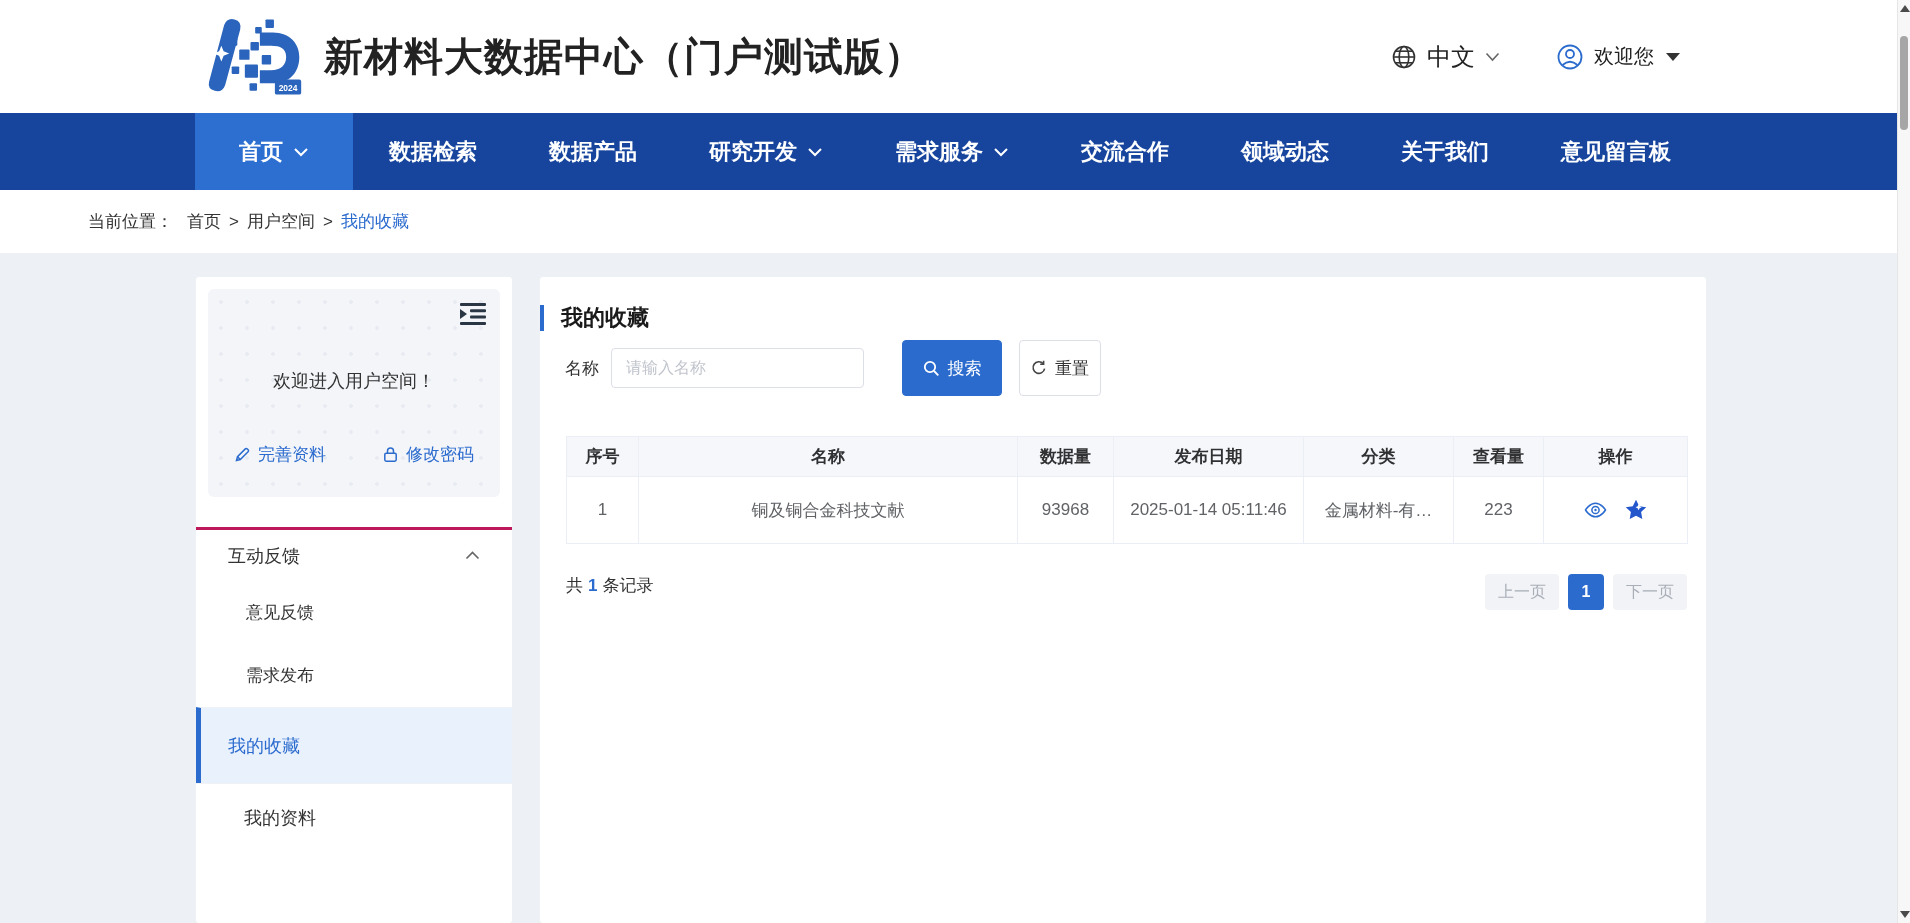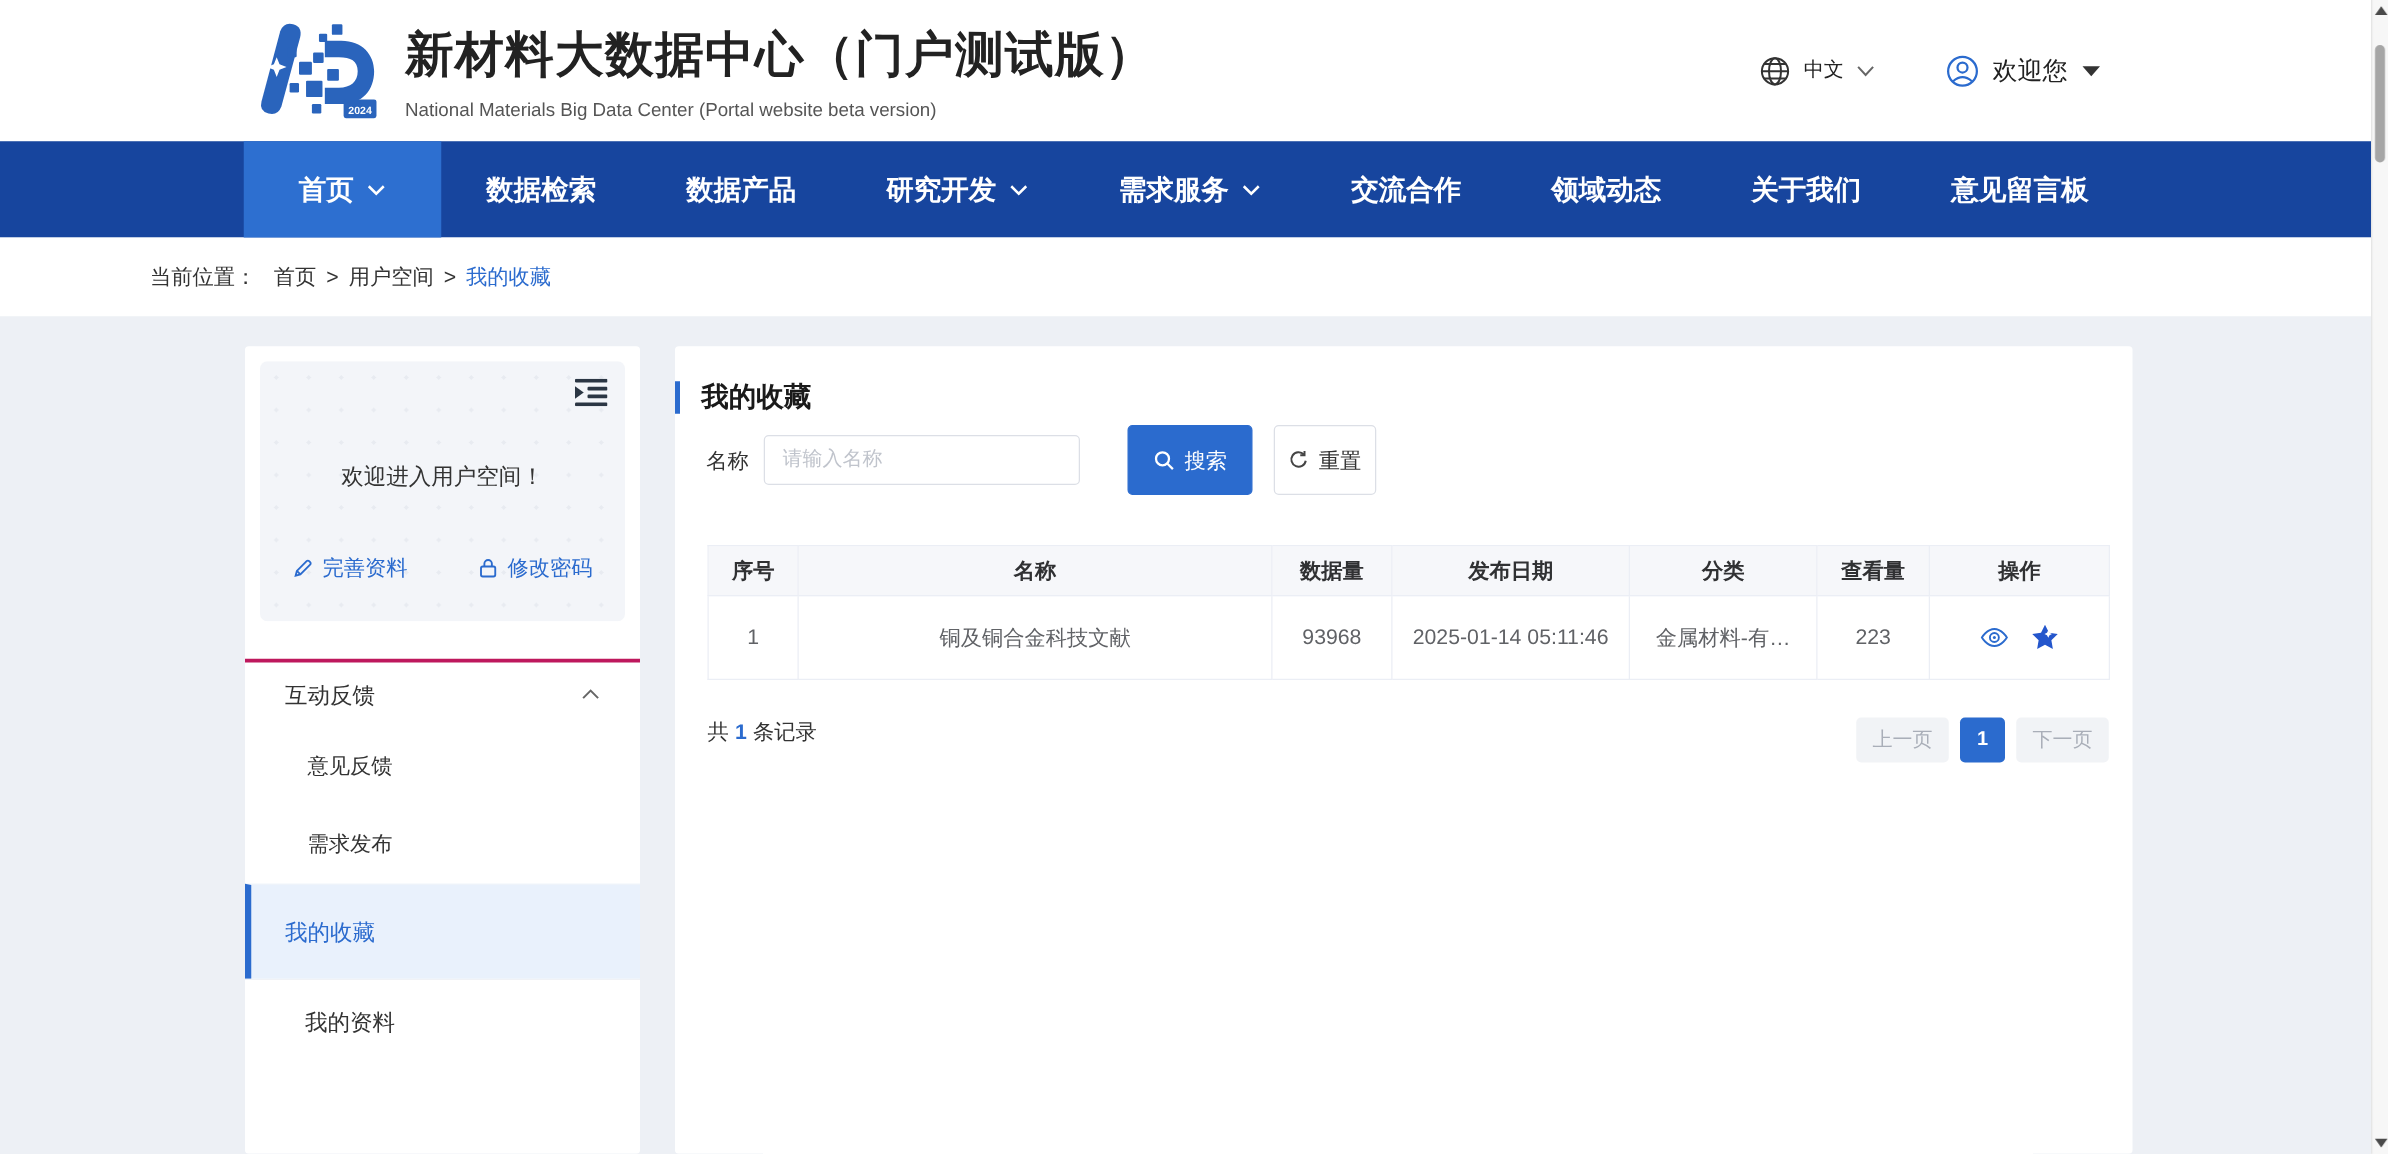--- a/index.html
+++ b/index.html
@@ -10,30 +10,30 @@
   }
   
   .top-header { height:113px; background:#fff; display:flex; align-items:center; }
   .header-left { display:flex; align-items:center; margin-left:196px; }
   .logo { width:108px; height:88px; flex:0 0 auto; }
   .title-block { margin-left:20px; }
   .site-title { font-size:39px; font-weight:bold; color:#222; letter-spacing:1px; }
   .site-subtitle { font-size:15px; color:#555; margin-top:9px; }
   .header-right { margin-left:auto; margin-right:230px; display:flex; align-items:center; gap:56px; }
   .lang-switch, .user-entry { display:flex; align-items:center; gap:10px; cursor:pointer; }
-  .lang-label { font-size:16px; color:#222;text-align:right; }
+  .lang-label { font-size:24px; color:#222;text-align:right; }
   .welcome-label { font-size:20px; color:#222; }
   .caret-down { width:0; height:0; border-left:7px solid transparent; border-right:7px solid transparent; border-top:8px solid #333; margin-left:2px; }
   
   .navbar { height:77px; background:#17459e; display:flex; padding-left:195px; }
   .nav-item { display:flex; align-items:center; padding:0 36px; color:#fff; font-size:22px; font-weight:bold; cursor:pointer; white-space:nowrap; }
   .nav-item.active { background:#2d6fd0; padding:0 44px; }
   .nav-chevron { margin-left:10px; display:inline-flex; }
   
-  .breadcrumb-bar { height:63px; background:#fff; display:flex; align-items:center; padding-left:120px; font-size:17px; color:#333; }
+  .breadcrumb-bar { height:63px; background:#fff; display:flex; align-items:center; padding-left:88px; font-size:17px; color:#333; }
   .crumb-prefix { margin-right:14px; }
   .crumb-link { color:#333; cursor:pointer; }
   .crumb-sep { margin:0 8px; color:#333; }
   .crumb-current { color:#2b6bce; }
   
   .content { display:flex; padding:24px 204px 0 196px; gap:28px; align-items:flex-start; height:670px; }
   .sidebar { width:316px; background:#fff; height:100%; flex:0 0 auto; border-radius:3px; }
   .welcome-card {
     margin:12px; height:208px; background:#f3f5f9; border-radius:6px; position:relative;
     background-image: radial-gradient(#e8ebf1 1.6px, transparent 1.6px); background-size:26px 26px;
@@ -92,21 +92,20 @@
         <rect x="57" y="74" width="8" height="8" rx="1"></rect>
         <rect x="74" y="6" width="9" height="9" rx="1"></rect>
         <path d="M68 20 h14 C100 20 110 32 110 46 C110 62 100 74 82 74 h-14 v-14 h12 C90 60 96 55 96 46 C96 37 90 34 80 34 h-12 Z"></path>
         <rect x="84" y="70" width="28" height="16" rx="2"></rect>
       </g>
       <path d="M27 34 l2.4 6 6 2.4 -6 2.4 -2.4 6 -2.4-6 -6-2.4 6-2.4 Z" fill="#fff"></path>
       <text x="98" y="82" text-anchor="middle" font-size="9" font-weight="bold" fill="#fff">2024</text>
     </svg>
     <div class="title-block">
       <div class="site-title">新材料大数据中心（门户测试版）</div>
-      <div class="site-subtitle">National Materials Big Data Center (Portal website beta version)</div>
     </div>
   </div>
   <div class="header-right">
     <div class="lang-switch">
       <svg width="26" height="26" viewBox="0 0 26 26" fill="none" stroke="#333" stroke-width="1.6">
         <circle cx="13" cy="13" r="10.5"></circle>
         <ellipse cx="13" cy="13" rx="4.8" ry="10.5"></ellipse>
         <line x1="2.5" y1="13" x2="23.5" y2="13"></line>
         <line x1="4" y1="7.2" x2="22" y2="7.2"></line>
         <line x1="4" y1="18.8" x2="22" y2="18.8"></line>

